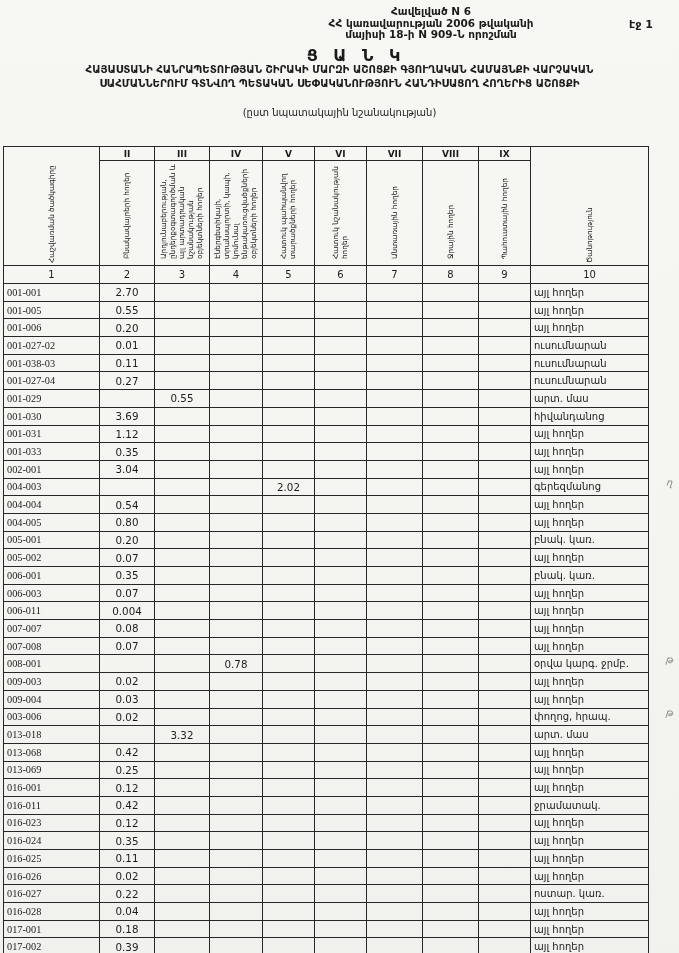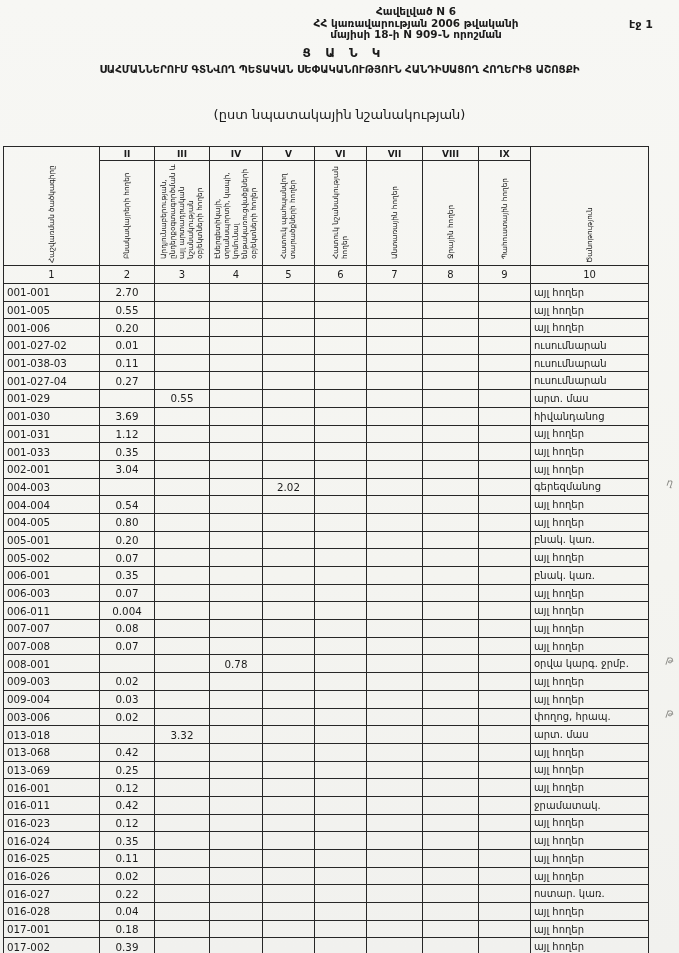--- a/index.html
+++ b/index.html
@@ -12,55 +12,55 @@
   }
   .page {
     position:relative; width:679px; height:953px;
     background:linear-gradient(180deg,#f7f7f4 0%, #f4f4f0 60%, #f1f1ee 100%);
   }
   .page-number {
     position:absolute; top:18px; right:26px;
     font-size:11px; font-weight:bold;margin-left:12px;
   }
   .appendix {
-    position:absolute; top:6px; left:176px; width:480px;
+    position:absolute; top:6px; left:191px; width:480px;
     text-align:center; font-size:10.5px; font-weight:bold; line-height:1.1;
   }
   .list-title {
-    position:absolute; top:46px; left:0; width:660px;
-    text-align:center; font-size:12px; font-weight:bold; letter-spacing:5px;padding-left:28px;
+    position:absolute; top:46px; left:12px; width:660px;
+    text-align:center; font-size:16px; font-weight:bold; letter-spacing:5px;padding-left:28px;
   }
   .doc-title {
     position:absolute; top:63px; left:0; width:679px;
     text-align:center; font-size:10.2px; font-weight:bold; line-height:1.4;
   }
   .subtitle {
     position:absolute; top:107px; left:0; width:679px;
-    text-align:center; font-size:13px;
+    text-align:center; font-size:10px;
   }
   table {
     position:absolute; top:146px; left:3px;
     border-collapse:collapse; table-layout:fixed; width:645px;
   }
   th, td {
     border:1px solid #272727; padding:0 2px;
     font-weight:normal; overflow:hidden;
   }
   tr.roman-row th { height:14px; font-size:9px; font-weight:bold; text-align:center; padding:0; }
   tr.rot-row th { height:102px; vertical-align:bottom; text-align:center; padding:2px 1px; }
   th.span-h { vertical-align:bottom; text-align:center; padding:2px 1px; }
   .vert {
     writing-mode:vertical-rl; transform:rotate(180deg);
     display:inline-block; font-size:7.3px; line-height:1.25;
     height:96px; text-align:left; white-space:normal; font-weight:normal;
   }
   .vert.tall { height:112px; }
   tr.num-row td { height:18px; font-size:10px; text-align:center; padding:0; }
   tbody td { height:17.7px; font-size:10.3px; }
-  td.code { text-align:left; padding-left:3px; }
+  td.code { text-align:left; padding-left:3px;font-family:Liberation Serif, serif; }
   td.val  { text-align:center; }
   td.note { text-align:left; padding-left:3px; font-size:10px; }
   .mark {
     position:absolute; right:2px; width:14px; text-align:center;
     font-size:10px; color:#8a8a85; font-style:italic; transform:rotate(8deg);
   }
 </style>
 </head>
 <body>
 
@@ -70,20 +70,21 @@
 
   <div class="appendix">
     <div>Հավելված N 6</div>
     <div>ՀՀ կառավարության 2006 թվականի</div>
     <div>մայիսի 18-ի N 909-Ն որոշման</div>
   </div>
 
   <div class="list-title">Ց Ա Ն Կ</div>
 
   <div class="doc-title">
+    <div>ՀԱՅԱՍՏԱՆԻ ՀԱՆՐԱՊԵՏՈՒԹՅԱՆ ՇԻՐԱԿԻ ՄԱՐԶԻ ԱՇՈՑՔԻ ԳՅՈՒՂԱԿԱՆ ՀԱՄԱՅՆՔԻ ՎԱՐՉԱԿԱՆ</div>
     <div>ՍԱՀՄԱՆՆԵՐՈՒՄ ԳՏՆՎՈՂ ՊԵՏԱԿԱՆ ՍԵՓԱԿԱՆՈՒԹՅՈՒՆ ՀԱՆԴԻՍԱՑՈՂ ՀՈՂԵՐԻՑ ԱՇՈՑՔԻ</div>
   </div>
 
   <div class="subtitle">(ըստ նպատակային նշանակության)</div>
 
   <table id="land-table">
       <colgroup>
         <col style="width: 96px;">
         <col style="width: 55px;">
         <col style="width: 55px;">

